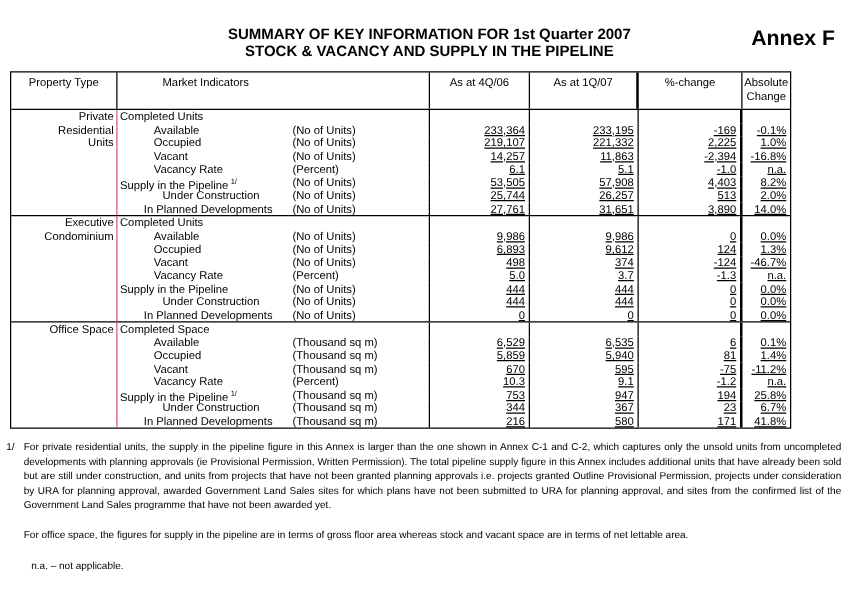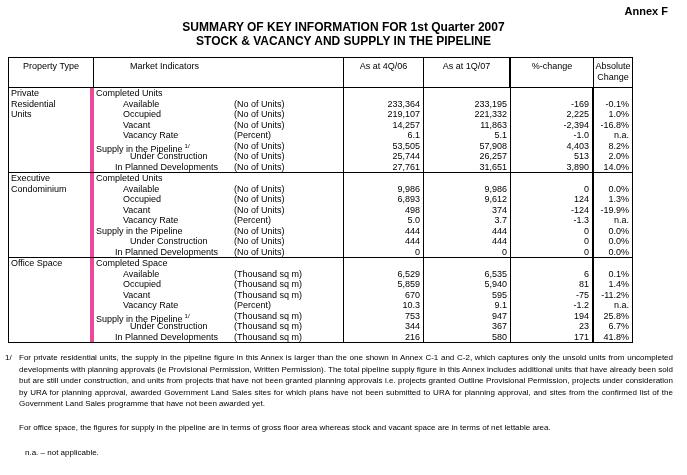--- a/index.html
+++ b/index.html
@@ -5,22 +5,22 @@
   * { box-sizing: border-box; margin: 0; padding: 0; }
   html, body { width: 687px; height: 475px; }
   body {
     position: relative;
     background: #ffffff;
     color: #000000;
     font-family: "Liberation Sans", sans-serif;
   }
 
   .annex-label {
-    position: absolute; top: 5px; right: 19px;
-    font-size: 11px; font-weight: bold;
+    position: absolute; top: 21px; right: 19px;
+    font-size: 17px; font-weight: bold;
   }
 
   .title-block {
     position: absolute; top: 21px; left: 0; width: 100%;
     text-align: center; font-weight: bold; font-size: 12px; line-height: 13.5px;
   }
 
   .summary-table {
     position: absolute; top: 57px; left: 8px; width: 625px;
     border: 1.5px solid #000;
@@ -40,28 +40,28 @@
   }
   .th.market { text-align: left; padding-left: 36px; }
   .th.q1 { border-right: 2px solid #000; }
   .th:last-child { border-right: none; }
   .th .wrap { display: inline-block; max-width: 58px; }
 
   .section { display: flex; }
   .section + .section { border-top: 1px solid #000; }
   .prop-cell {
     width: 85px; flex: none;
-    border-right: 4px solid #ec4899;
-    padding: 0 2px; line-height: 10.5px;
+    border-right: 1px solid #ec4899;
+    padding: 0 2px; line-height: 10.5px; text-align: right;
   }
   .rows { flex: 1; }
   .row {
     display: grid;
     grid-template-columns: 250px 80px 87px 83px 1fr;
-    height: 10.5px; line-height: 10.5px;
+    height: 10.5px; line-height: 10.5px; text-decoration: underline;
   }
   .cell-market { position: relative; border-right: 1px solid #000; white-space: nowrap; overflow: visible; }
   .cell-market .label { position: absolute; top: 0; white-space: nowrap; }
   .cell-market .unit  { position: absolute; top: 0; left: 140px; white-space: nowrap; }
   .ind0 { left: 2px; }
   .ind1 { left: 29px; }
   .ind2 { left: 36px; }
   .ind3 { left: 21px; }
   .label sup { font-size: 6px; margin-left: 2px; }
 
@@ -224,21 +224,21 @@
             <div class="num c3">1.3%</div>
           </div>
           <div class="row">
             <div class="cell-market">
               <div class="label ind1">Vacant</div>
               <div class="unit">(No of Units)</div>
             </div>
             <div class="num c0">498</div>
             <div class="num c1">374</div>
             <div class="num c2">-124</div>
-            <div class="num c3">-19.9%</div>
+            <div class="num c3">-46.7%</div>
           </div>
           <div class="row">
             <div class="cell-market">
               <div class="label ind1">Vacancy Rate</div>
               <div class="unit">(Percent)</div>
             </div>
             <div class="num c0">5.0</div>
             <div class="num c1">3.7</div>
             <div class="num c2">-1.3</div>
             <div class="num c3">n.a.</div>

